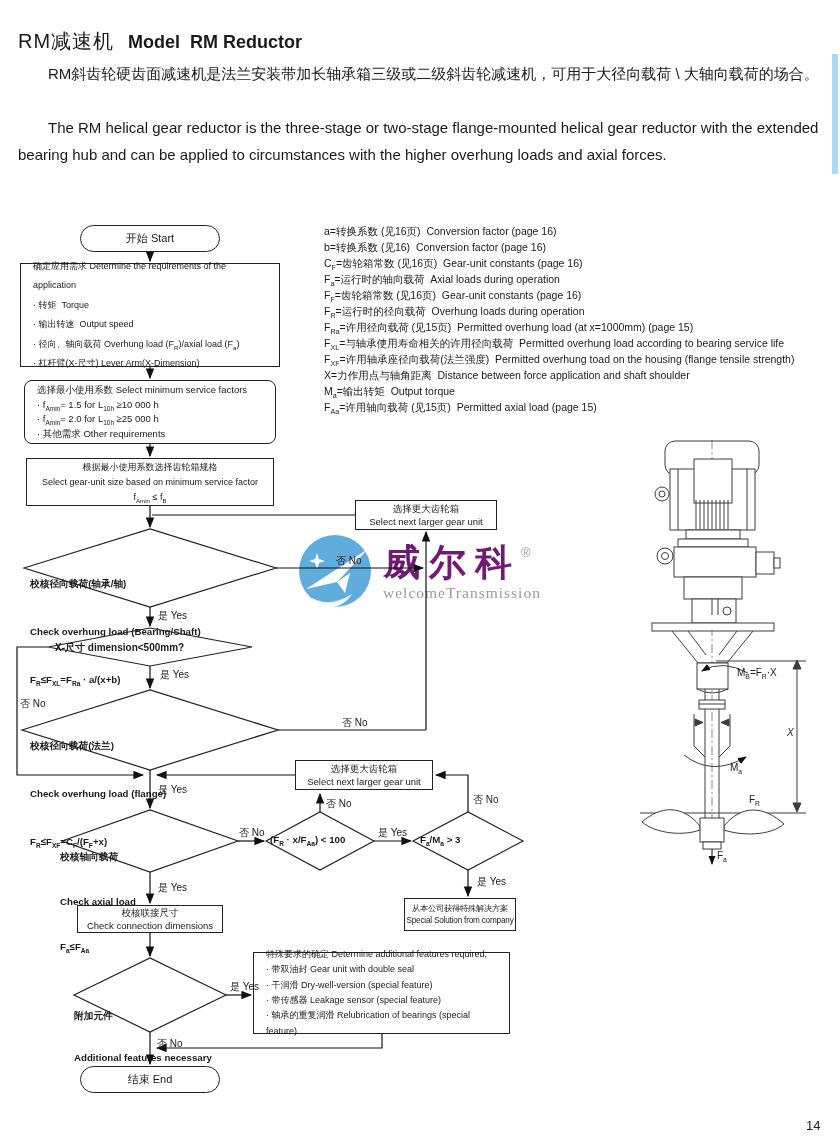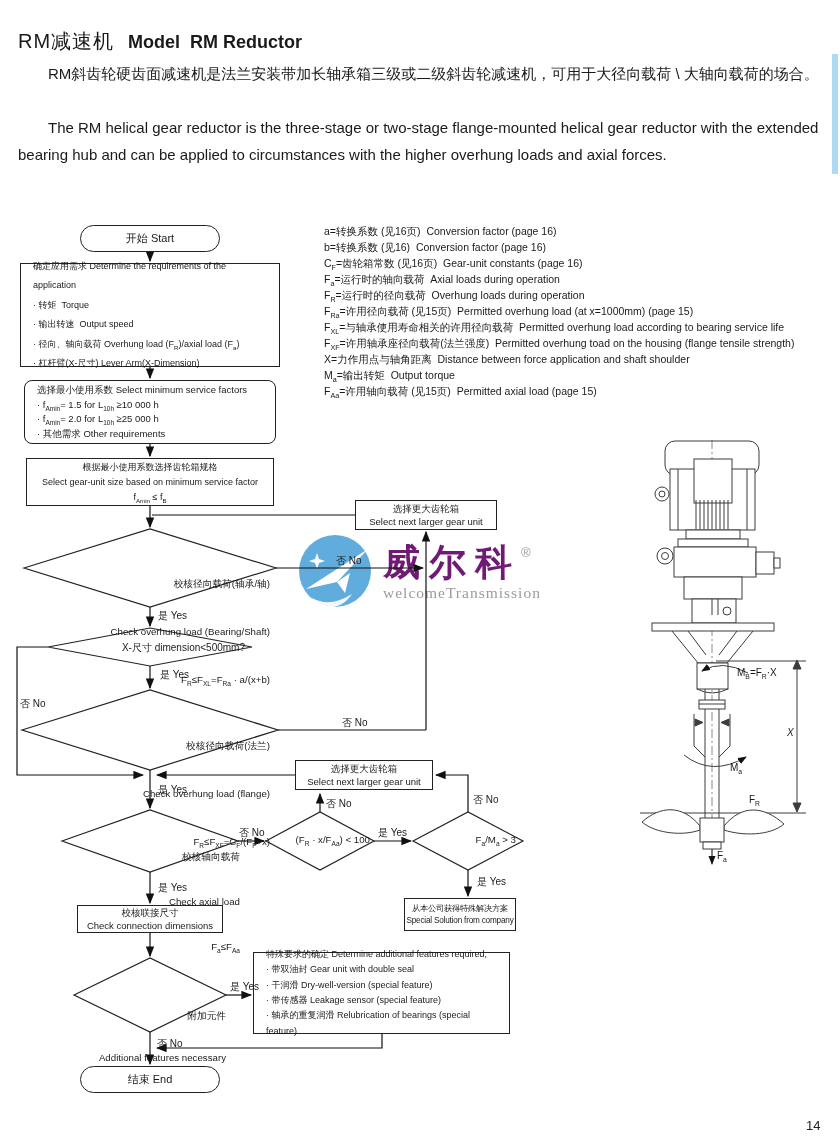--- a/index.html
+++ b/index.html
@@ -15,21 +15,21 @@
   .h2-zh{font-size:16px;font-weight:600;}
   .h2-en{font-size:15.5px;font-weight:bold;margin-left:8px;}
   
   .legend-line{font-size:10.5px;line-height:16px;white-space:pre-wrap;}
   
   .box{position:absolute;border:1.2px solid #222;background:#fff;box-sizing:border-box;
        display:flex;flex-direction:column;justify-content:center;}
   .pill{border-radius:14px;align-items:center;}
   .ctr{text-align:center;}
   .node{white-space:pre-wrap;}
-  .dtext{position:absolute;text-align:right;z-index:3;white-space:pre-wrap;}
+  .dtext{position:absolute;text-align:left;z-index:3;white-space:pre-wrap;font-weight:bold;}
   .lab{position:absolute;font-size:10px;z-index:3;white-space:pre;background:transparent;}
   .bullets{padding:3px 12px;}
   
   #wm{z-index:0;}
   #net{z-index:1;}
   .z2{z-index:2;}
   .wm-brand{font-size:37px;font-weight:bold;color:#701a75;letter-spacing:9px;}
   .wm-reg{font-size:13px;color:#9b9b9b;vertical-align:18px;letter-spacing:0;}
   .wm-sub{font-family:"Liberation Serif",serif;font-size:15.5px;color:#9b9b9b;letter-spacing:1px;}
   .pgnum{font-size:13px;color:#222;}
@@ -146,20 +146,21 @@
     <span class="title-zh pre">RM减速机</span><span class="title-en pre">Model  RM Reductor</span>
   </div>
   <div class="abs z2 para" style="left:18px;top:60px;width:808px;font-weight:500;">RM斜齿轮硬齿面减速机是法兰安装带加长轴承箱三级或二级斜齿轮减速机，可用于大径向载荷 \ 大轴向载荷的场合。</div>
   <div class="abs z2 para" style="left:18px;top:114px;width:812px;">The RM helical gear reductor is the three-stage or two-stage flange-mounted helical gear reductor with the extended bearing hub and can be applied to circumstances with the higher overhung loads and axial forces.</div>
 
   <div class="abs z2" style="left:324px;top:223px;">
     <div class="legend-line"><span>a=转换系数 (见16页)  Conversion factor (page 16)</span></div>
     <div class="legend-line"><span>b=转换系数 (见16)  Conversion factor (page 16)</span></div>
     <div class="legend-line"><span>C</span><sub>F</sub><span>=齿轮箱常数 (见16页)  Gear-unit constants (page 16)</span></div>
     <div class="legend-line"><span>F</span><sub>a</sub><span>=运行时的轴向载荷  Axial loads during operation</span></div>
+    <div class="legend-line"><span>F</span><sub>F</sub><span>=齿轮箱常数 (见16页)  Gear-unit constants (page 16)</span></div>
     <div class="legend-line"><span>F</span><sub>R</sub><span>=运行时的径向载荷  Overhung loads during operation</span></div>
     <div class="legend-line"><span>F</span><sub>Ra</sub><span>=许用径向载荷 (见15页)  Permitted overhung load (at x=1000mm) (page 15)</span></div>
     <div class="legend-line"><span>F</span><sub>XL</sub><span>=与轴承使用寿命相关的许用径向载荷  Permitted overhung load according to bearing service life</span></div>
     <div class="legend-line"><span>F</span><sub>XF</sub><span>=许用轴承座径向载荷(法兰强度)  Permitted overhung toad on the housing (flange tensile strength)</span></div>
     <div class="legend-line"><span>X=力作用点与轴角距离  Distance between force application and shaft shoulder</span></div>
     <div class="legend-line"><span>M</span><sub>a</sub><span>=输出转矩  Output torque</span></div>
     <div class="legend-line"><span>F</span><sub>Aa</sub><span>=许用轴向载荷 (见15页)  Permitted axial load (page 15)</span></div>
   </div>
 
   <div class="box pill z2 ctr" style="left:80px;top:225px;width:140px;height:27px;font-size:11px;">

